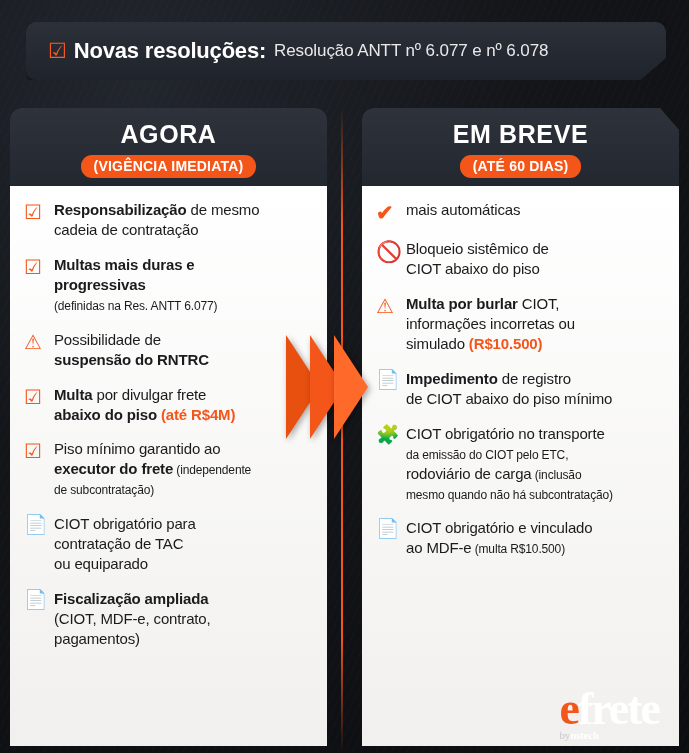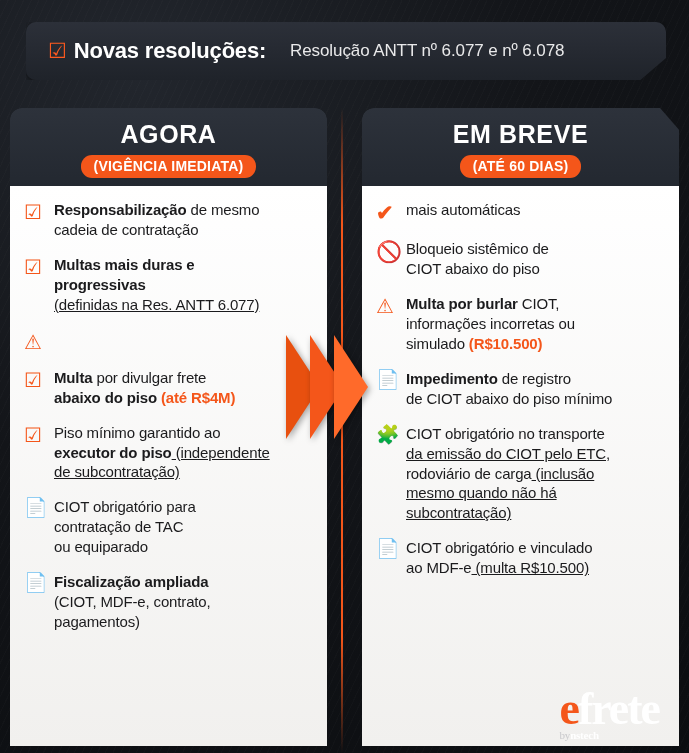--- a/index.html
+++ b/index.html
@@ -53,21 +53,21 @@
   }
   .hdr-strong {
     color: #ffffff;
     font-size: 22px;
     font-weight: bold;
     letter-spacing: -0.2px;
   }
   .hdr-rest {
     color: #e9e9ea;
     font-size: 17px;
-    margin-left: 24px;
+    margin-left: 8px;
     letter-spacing: -0.1px;
   }
 
   
   .col {
     position: absolute;
     width: 317px;
     border-radius: 12px 12px 0 0;
     overflow: hidden;
   }
@@ -119,21 +119,21 @@
     font-size: 19px;
     line-height: 1.1;
   }
   .item-txt {
     font-size: 15px;
     color: #1b1b1d;
     line-height: 1.33;
     letter-spacing: -0.15px;
   }
   .item-txt b { font-weight: bold; }
-  .small { font-size: 15px; text-decoration: underline; }
+  .small { font-size: 12px; }
   .orange { color: #f4561a; font-weight: bold; }
 
   
   .ic-check-box { color: #f4561a; font-size: 20px; }
   .ic-check { color: #f4561a; font-size: 21px; font-weight: bold; }
   .ic-warn { color: #f4561a; font-size: 20px; }
   .ic-block { color: #f4561a; font-size: 21px; }
   .ic-doc { color: #3a4454; font-size: 19px; }
   .ic-puzzle { color: #3a4454; font-size: 19px; }
 
@@ -225,33 +225,37 @@
         <div class="item">
           <div class="item-ico ic-check-box">☑</div>
           <div class="item-txt">
             <div><b>Multas mais duras e</b></div>
             <div><b>progressivas</b></div>
             <div><span class="small">(definidas na Res. ANTT 6.077)</span></div>
           </div>
         </div>
         <div class="item">
           <div class="item-ico ic-warn">⚠</div>
+          <div class="item-txt">
+            <div><span>Possibilidade de</span></div>
+            <div><b>suspensão do RNTRC</b></div>
+          </div>
         </div>
         <div class="item">
           <div class="item-ico ic-check-box">☑</div>
           <div class="item-txt">
             <div><b>Multa</b><span> por divulgar frete</span></div>
             <div><b>abaixo do piso</b><span class="orange"> (até R$4M)</span></div>
           </div>
         </div>
         <div class="item">
           <div class="item-ico ic-check-box">☑</div>
           <div class="item-txt">
             <div><span>Piso mínimo garantido ao</span></div>
-            <div><b>executor do piso</b><span class="small"> (independente</span></div>
+            <div><b>executor do frete</b><span class="small"> (independente</span></div>
             <div><span class="small">de subcontratação)</span></div>
           </div>
         </div>
         <div class="item">
           <div class="item-ico ic-doc">📄</div>
           <div class="item-txt">
             <div><span>CIOT obrigatório para</span></div>
             <div><span>contratação de TAC</span></div>
             <div><span>ou equiparado</span></div>
           </div>

